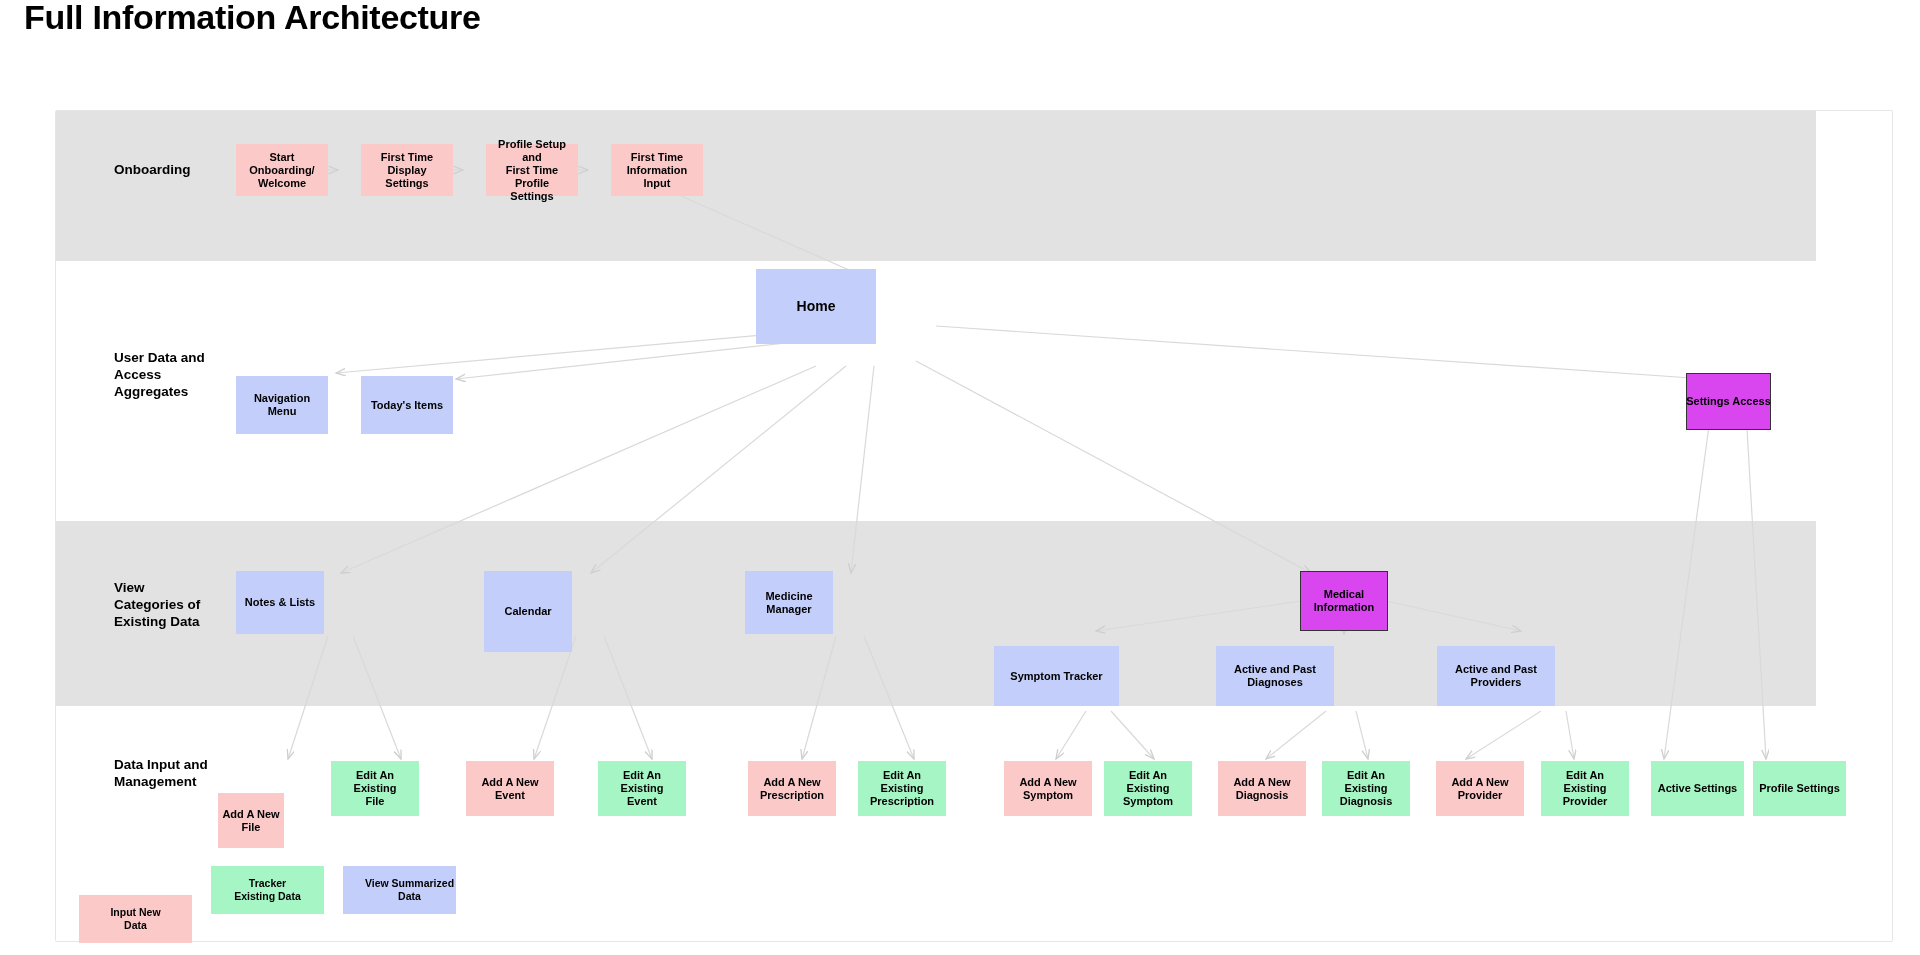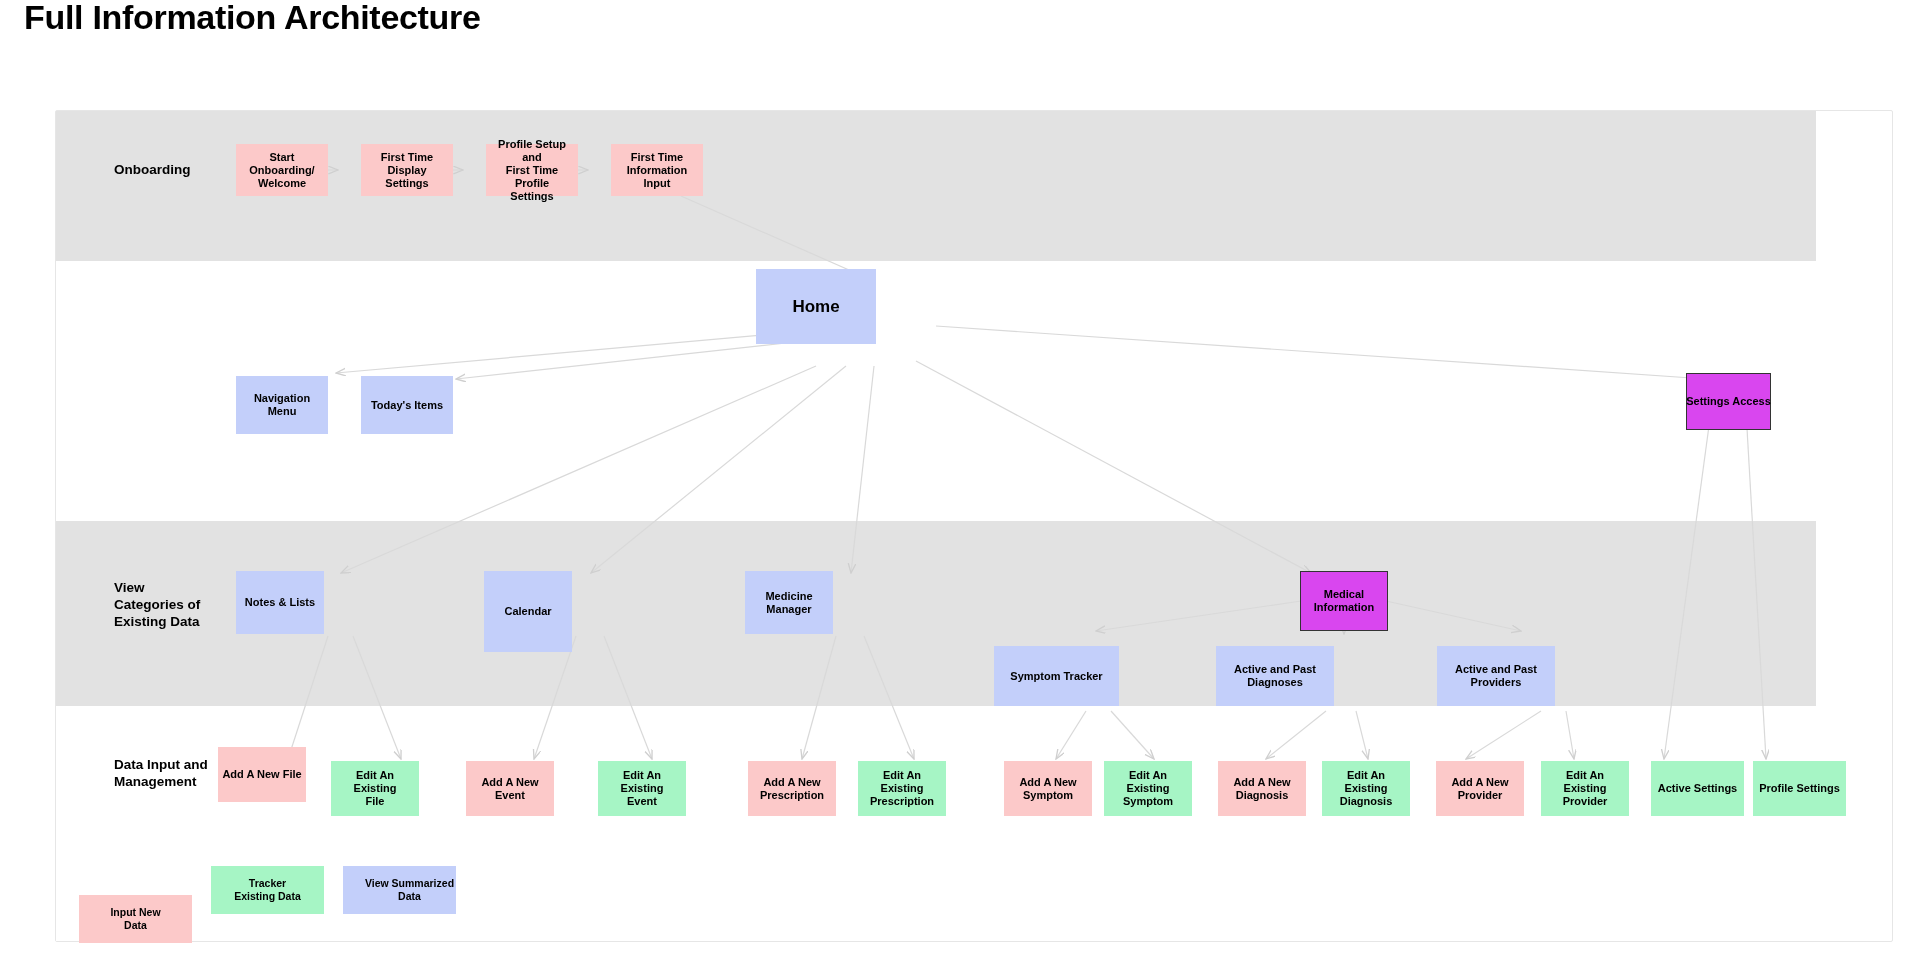--- a/index.html
+++ b/index.html
@@ -30,21 +30,21 @@
   .node{
     position:absolute;box-sizing:border-box;
     display:flex;align-items:center;justify-content:center;
     text-align:center;font-size:11px;font-weight:bold;line-height:13px;
     color:#000;padding:2px 3px;
   }
   .n-pink{background:#fcc9c9;}
   .n-green{background:#a6f5c5;}
   .n-blue{background:#c3cffa;}
   .n-white{background:#d946ef;border:1.4px solid #333333;}
-  .n-home{font-size:17px;}
+  .n-home{font-size:14px;}
   .n-overflow{overflow:visible;white-space:nowrap;}
   .legend-node{
     position:absolute;box-sizing:border-box;
     display:flex;align-items:center;justify-content:center;
     text-align:center;font-size:10.5px;font-weight:bold;line-height:13px;
     white-space:pre-line;color:#000;
   }
 </style>
 </head>
 <body>
@@ -103,20 +103,23 @@
 
         <path d="M1485,600 L1410,648"></path>
         <path d="M1510,600 L1518,648"></path>
 
         <path d="M1655,300 L1608,648"></path>
         <path d="M1690,300 L1710,648"></path>
       </g>
     </svg>
 
     <div class="rowlabel" style="left: 10px; top: 50px; width: 150px; white-space: pre-line;">Onboarding</div>
+    <div class="rowlabel" style="left: 10px; top: 238px; width: 150px; white-space: pre-line;">User Data and
+Access
+Aggregates</div>
     <div class="rowlabel" style="left: 10px; top: 468px; width: 150px; white-space: pre-line;">View
 Categories of
 Existing Data</div>
     <div class="rowlabel" style="left: 10px; top: 645px; width: 160px; white-space: pre-line;">Data Input and
 Management</div>
 
     <div class="node n-pink" style="left: 180px; top: 33px; width: 92px; height: 52px; white-space: pre-line;">Start Onboarding/
 Welcome</div>
     <div class="node n-pink" style="left: 305px; top: 33px; width: 92px; height: 52px; white-space: pre-line;">First Time Display
 Settings</div>
@@ -136,21 +139,21 @@
     <div class="node n-blue" style="left: 689px; top: 460px; width: 88px; height: 63px; white-space: pre-line;">Medicine
 Manager</div>
     <div class="node n-white" style="left: 1244px; top: 460px; width: 88px; height: 60px; white-space: pre-line;">Medical
 Information</div>
     <div class="node n-blue" style="left: 938px; top: 535px; width: 125px; height: 60px; white-space: pre-line;">Symptom Tracker</div>
     <div class="node n-blue" style="left: 1160px; top: 535px; width: 118px; height: 60px; white-space: pre-line;">Active and Past
 Diagnoses</div>
     <div class="node n-blue" style="left: 1381px; top: 535px; width: 118px; height: 60px; white-space: pre-line;">Active and Past
 Providers</div>
 
-    <div class="node n-pink" style="left: 162px; top: 636px; width: 88px; height: 55px; white-space: pre-line;">Add A New File</div>
+    <div class="node n-pink" style="left: 162px; top: 682px; width: 66px; height: 55px; white-space: pre-line;">Add A New File</div>
     <div class="node n-green" style="left: 275px; top: 650px; width: 88px; height: 55px; white-space: pre-line;">Edit An Existing
 File</div>
     <div class="node n-pink" style="left: 410px; top: 650px; width: 88px; height: 55px; white-space: pre-line;">Add A New Event</div>
     <div class="node n-green" style="left: 542px; top: 650px; width: 88px; height: 55px; white-space: pre-line;">Edit An Existing
 Event</div>
     <div class="node n-pink" style="left: 692px; top: 650px; width: 88px; height: 55px; white-space: pre-line;">Add A New
 Prescription</div>
     <div class="node n-green" style="left: 802px; top: 650px; width: 88px; height: 55px; white-space: pre-line;">Edit An Existing
 Prescription</div>
     <div class="node n-pink" style="left: 948px; top: 650px; width: 88px; height: 55px; white-space: pre-line;">Add A New

